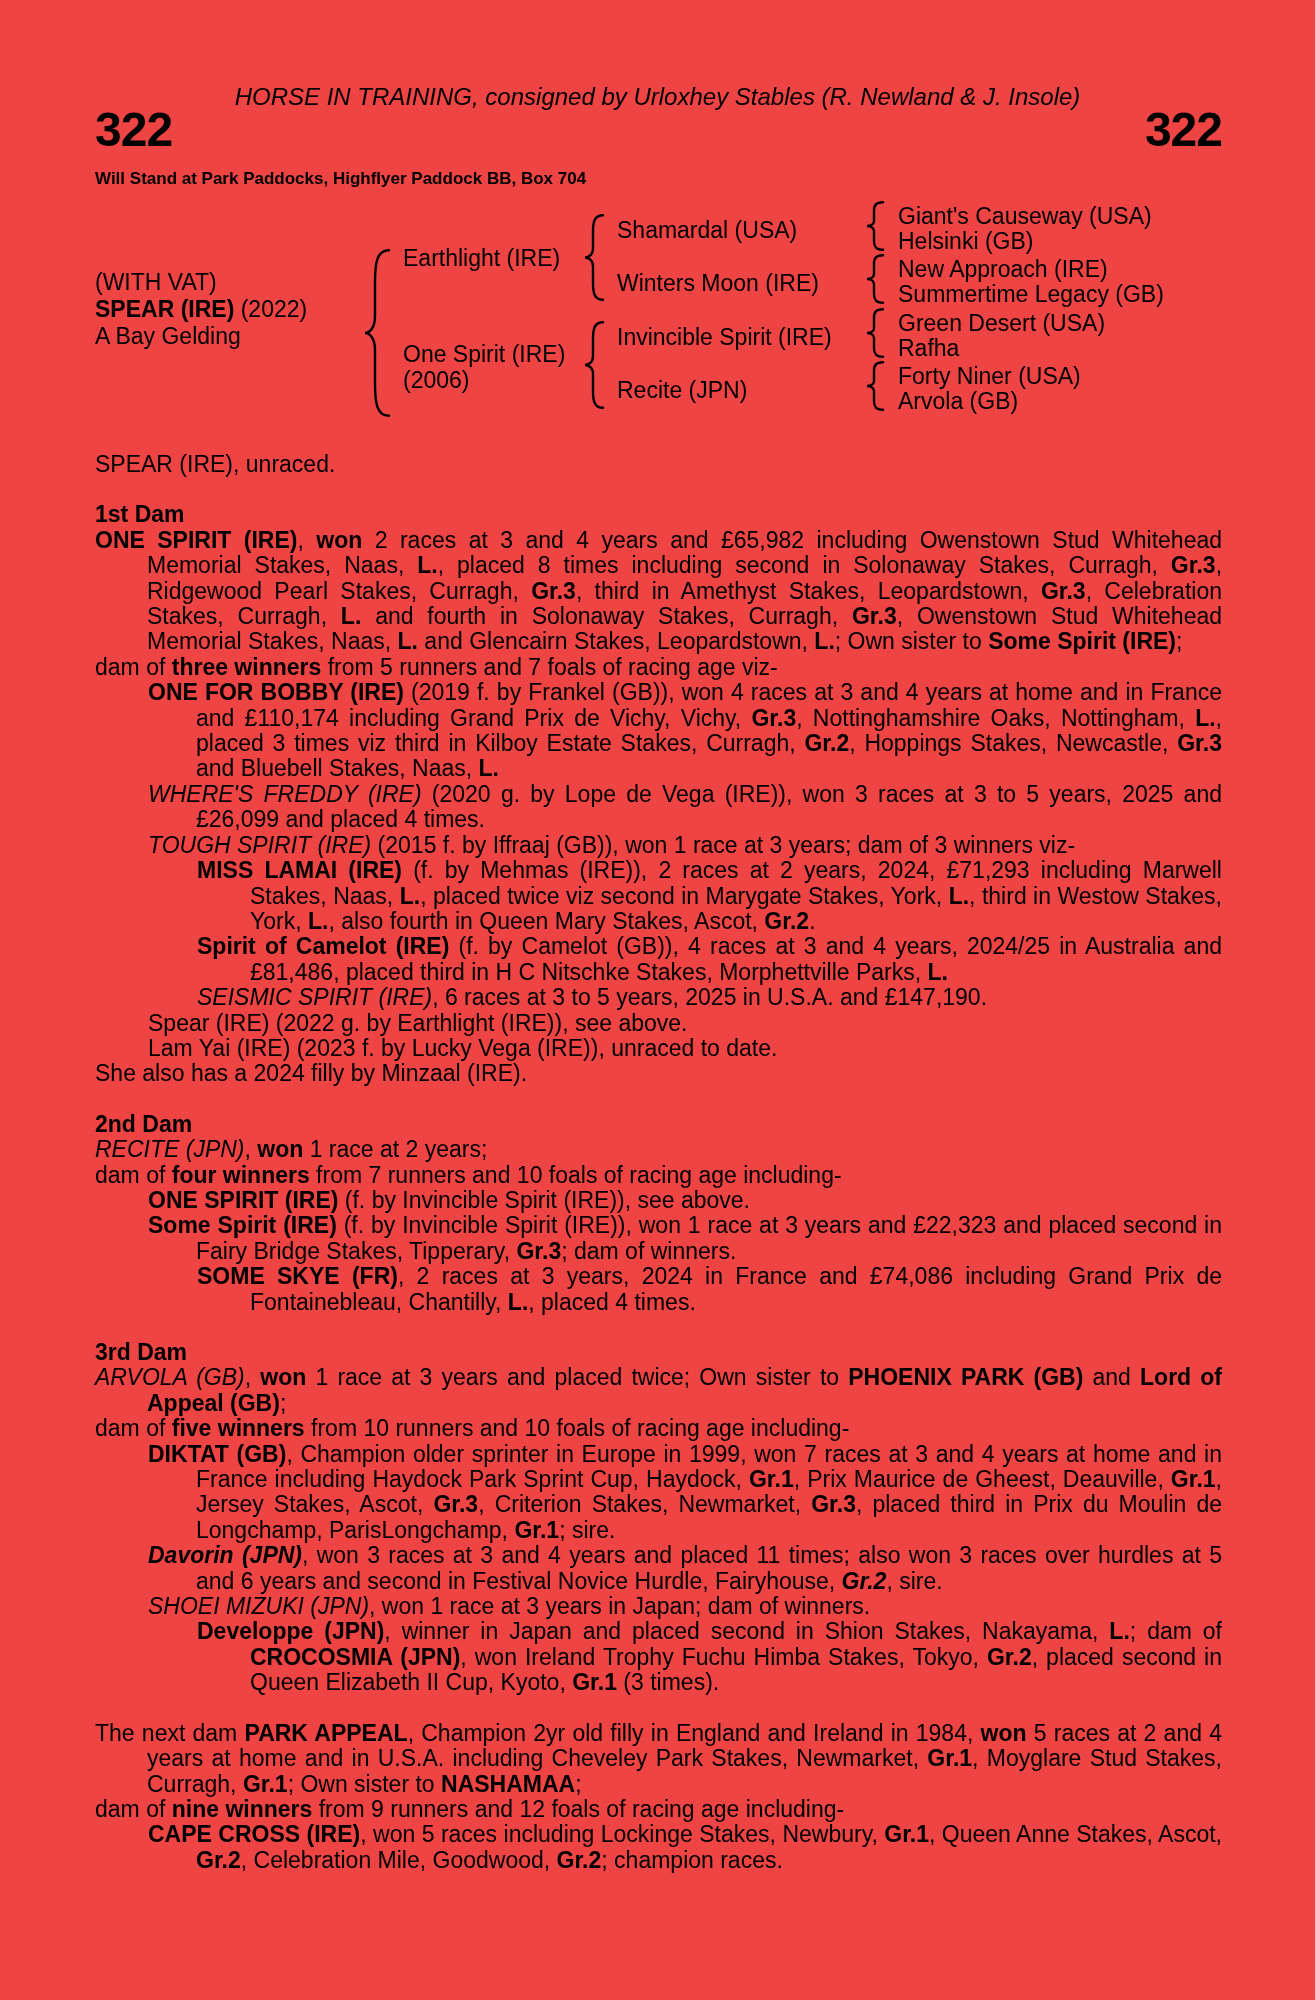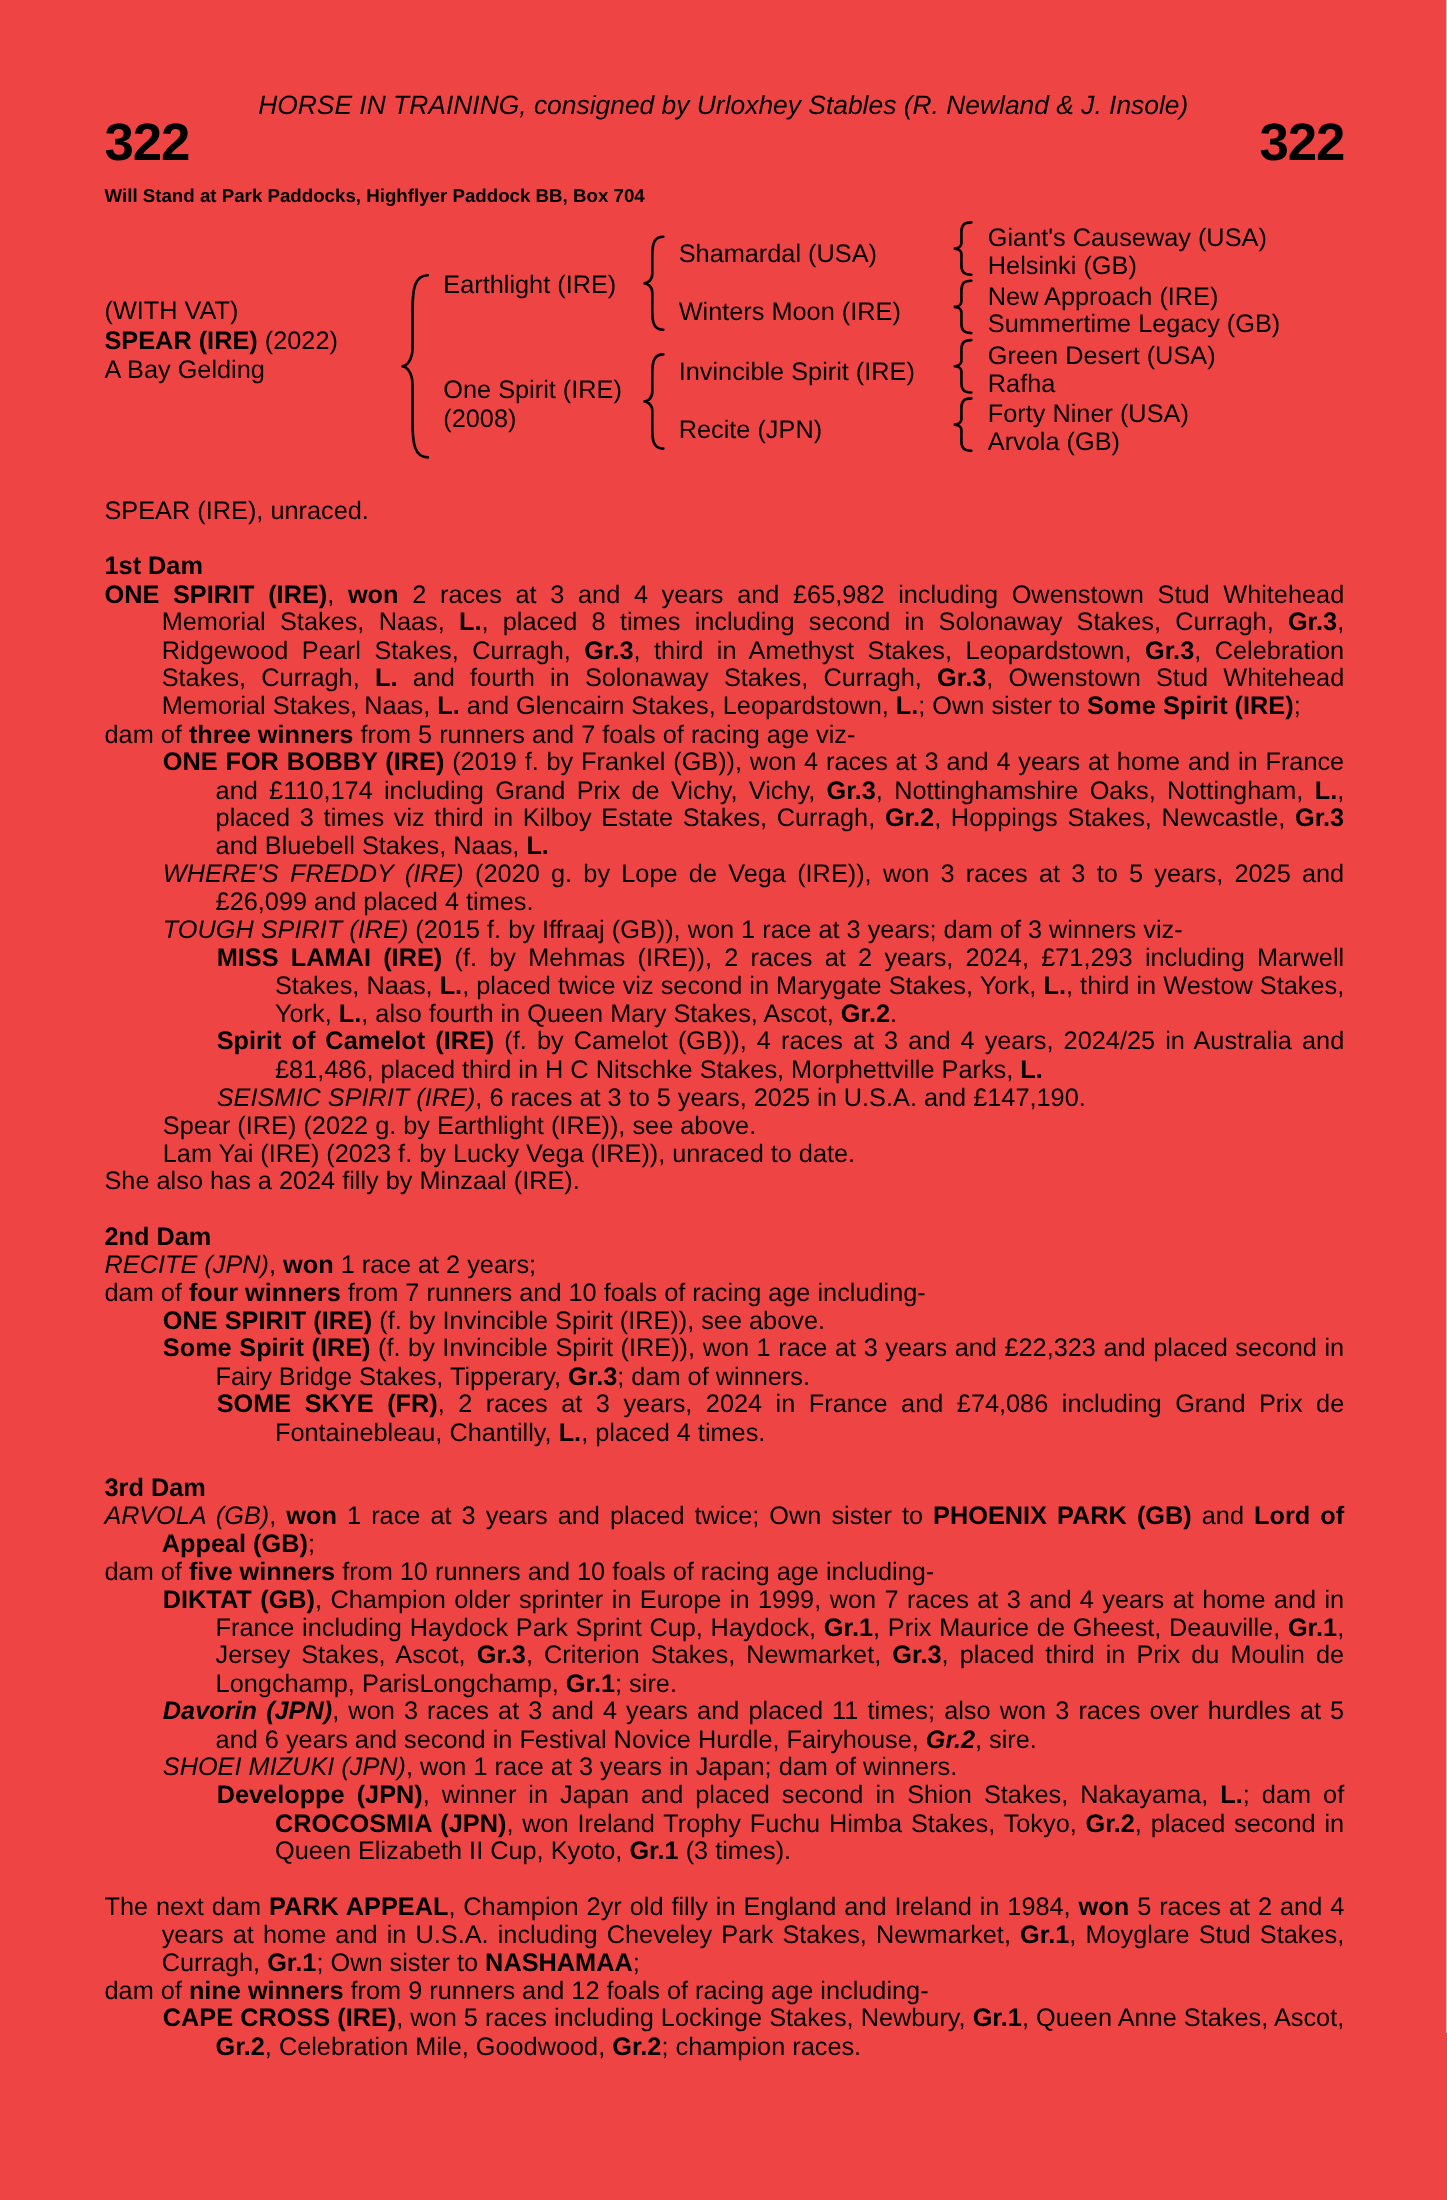--- a/index.html
+++ b/index.html
@@ -68,21 +68,21 @@
       <div>A Bay Gelding</div>
     </div>
 
     <svg class="brace" style="left:270px;top:54px" width="26" height="168" viewBox="0 0 26 168">
         <path d="M 24 1.2 C 12 1.2 10 13.44 10 33.6 L 10 67.2 C 10 78.96 4.5 84 0 84 C 4.5 84 10 89.04 10 100.8 L 10 134.4 C 10 154.56 12 166.8 24 166.8" fill="none" stroke="#000" stroke-width="2.4" stroke-linecap="round"></path>
       </svg>
 
     <div class="ped-item" style="left:308px;top:50px">Earthlight (IRE)</div>
     <div class="ped-two" style="left:308px;top:146px">
       <div>One Spirit (IRE)</div>
-      <div>(2008)</div>
+      <div>(2006)</div>
     </div>
 
     <svg class="brace" style="left:490px;top:19px" width="20" height="87" viewBox="0 0 20 87">
         <path d="M 18 1.2 C 10 1.2 8 6.96 8 17.400000000000002 L 8 34.800000000000004 C 8 40.89 3.6 43.5 0 43.5 C 3.6 43.5 8 46.11 8 52.199999999999996 L 8 69.60000000000001 C 8 80.04 10 85.8 18 85.8" fill="none" stroke="#000" stroke-width="2.4" stroke-linecap="round"></path>
       </svg>
     <svg class="brace" style="left:490px;top:126px" width="20" height="88" viewBox="0 0 20 88">
         <path d="M 18 1.2 C 10 1.2 8 7.04 8 17.6 L 8 35.2 C 8 41.36 3.6 44 0 44 C 3.6 44 8 46.64 8 52.8 L 8 70.4 C 8 80.96000000000001 10 86.8 18 86.8" fill="none" stroke="#000" stroke-width="2.4" stroke-linecap="round"></path>
       </svg>
 
     <div class="ped-item" style="left:522px;top:22px">Shamardal (USA)</div>

